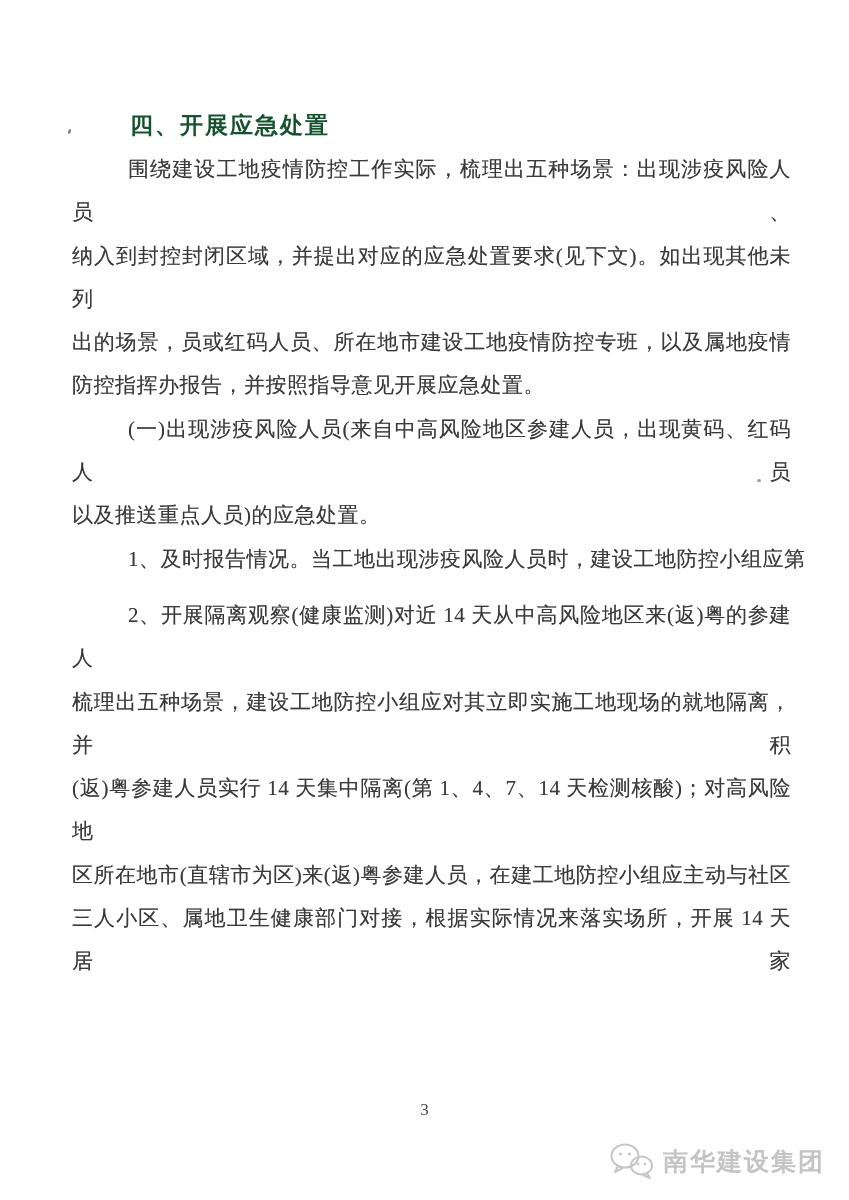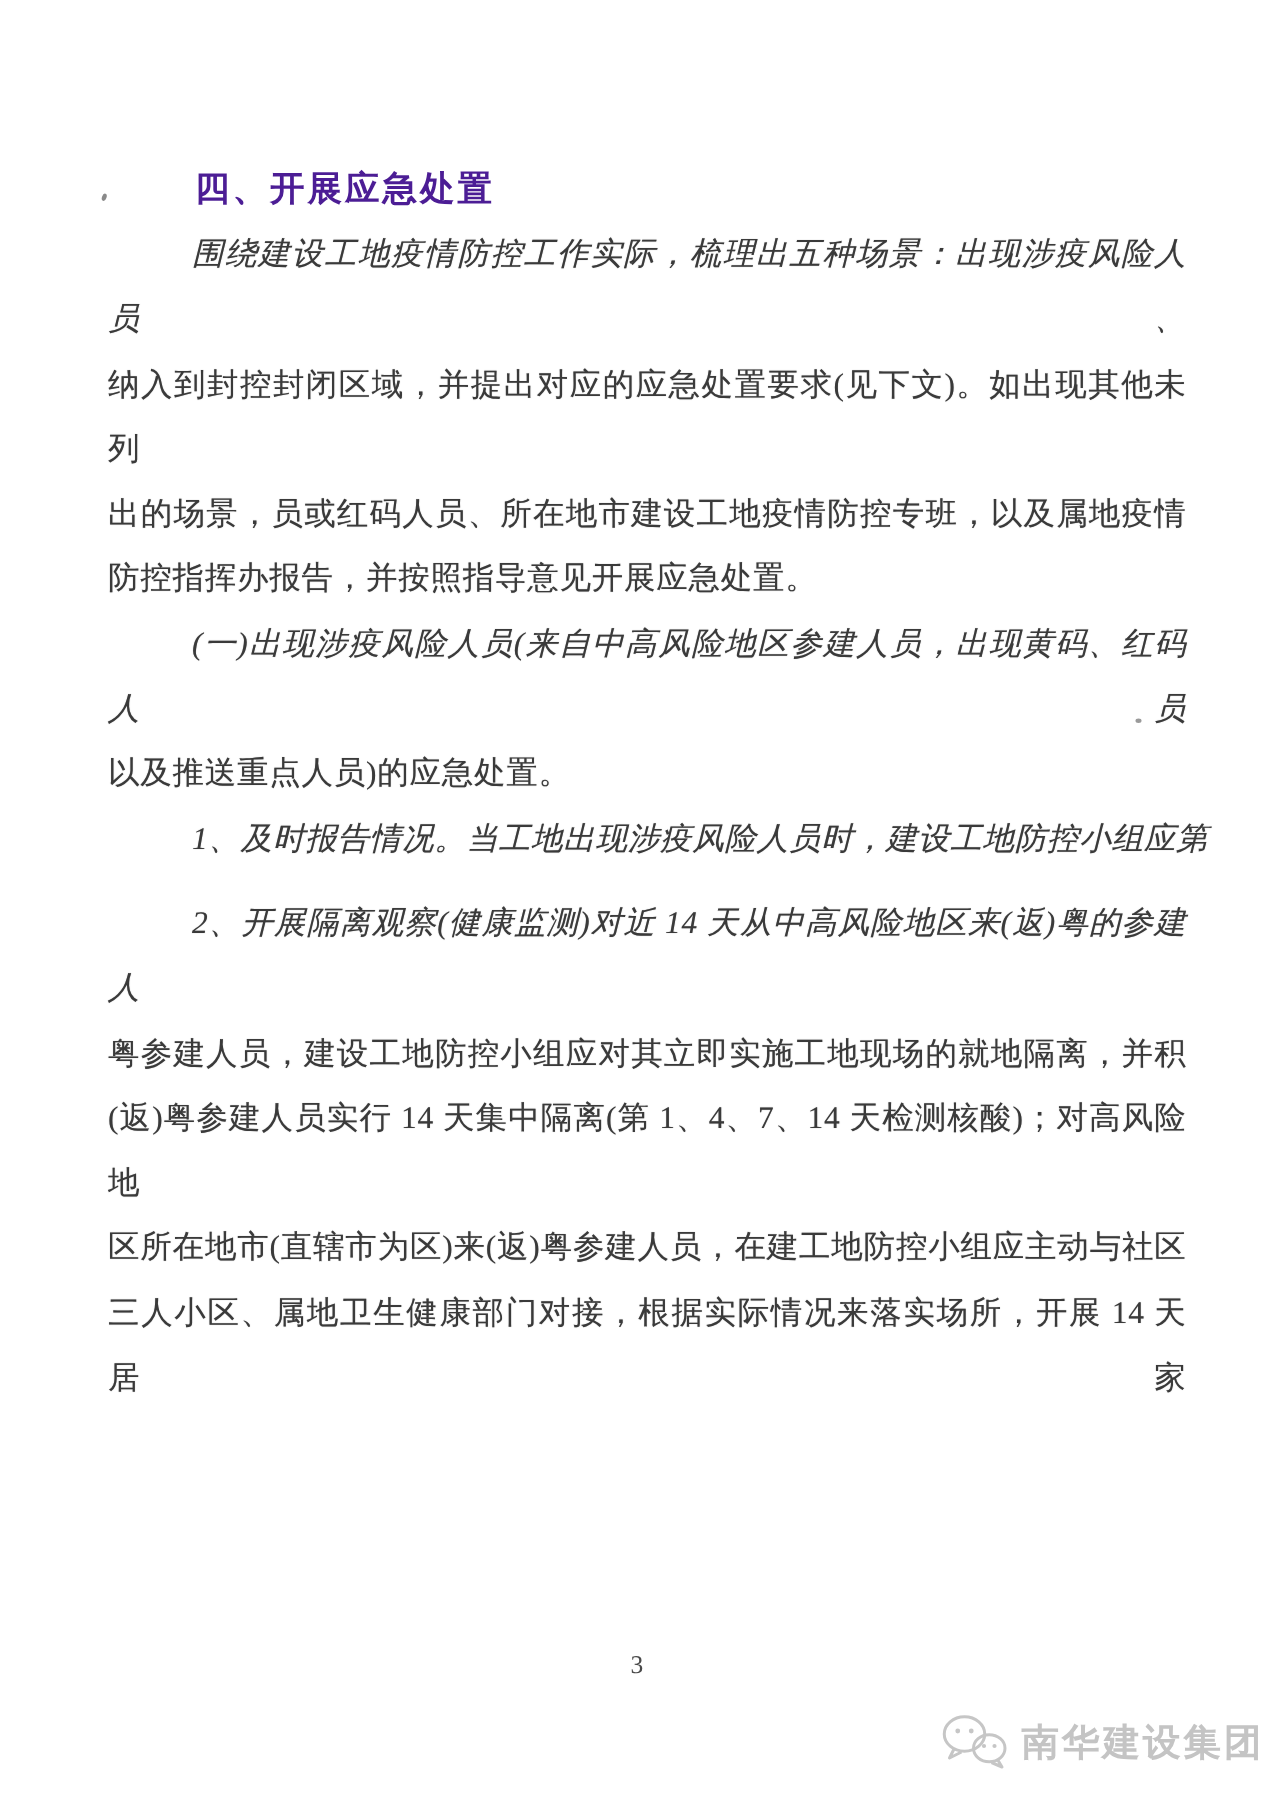--- a/index.html
+++ b/index.html
@@ -13,48 +13,48 @@
   }
   .content{
     position:absolute;
     left:72px;top:104px;width:719px;
   }
   .doc-heading{
     margin:0 0 0 58px;
     font-size:23px;
     font-weight:bold;
     line-height:44px;
-    color:#4c1d95;
+    color:#14532d;
     letter-spacing:2px;
   }
   .ln{
     margin:0;
     font-size:21px;
     line-height:43.3px;
     letter-spacing:0.5px;
     text-shadow:0 0 0.6px rgba(70,70,70,0.55);
     white-space:nowrap;
   }
   .jf{
     white-space:normal;
     text-align:justify;
     text-align-last:justify;
   }
-  .ind{text-indent:56px;font-style:italic;}
+  .ind{text-indent:56px;}
   .gap{margin-top:13px;}
   .page-number{
     position:absolute;
     top:1100px;left:0;width:100%;
     text-align:center;
     font-size:17px;
     color:#4a4a4a;
   }
   .watermark{
     position:absolute;
-    top:1142px;right:6px;
+    top:1142px;right:24px;
     display:flex;align-items:center;gap:8px;
     color:#c0c0c0;
   }
   .wm-text{
     font-size:25px;
     letter-spacing:2px;
     font-family:"Liberation Sans","DejaVu Sans",sans-serif;
     font-weight:bold;
     color:#c4c4c4;
   }
@@ -72,21 +72,21 @@
   <div class="content">
     <h1 class="doc-heading">四、开展应急处置</h1>
     <p class="ln jf ind">围绕建设工地疫情防控工作实际，梳理出五种场景：出现涉疫风险人员、</p>
     <p class="ln jf">纳入到封控封闭区域，并提出对应的应急处置要求(见下文)。如出现其他未列</p>
     <p class="ln jf">出的场景，员或红码人员、所在地市建设工地疫情防控专班，以及属地疫情</p>
     <p class="ln">防控指挥办报告，并按照指导意见开展应急处置。</p>
     <p class="ln jf ind">(一)出现涉疫风险人员(来自中高风险地区参建人员，出现黄码、红码人员</p>
     <p class="ln">以及推送重点人员)的应急处置。</p>
     <p class="ln ind">1、及时报告情况。当工地出现涉疫风险人员时，建设工地防控小组应第</p>
     <p class="ln jf ind gap">2、开展隔离观察(健康监测)对近 14 天从中高风险地区来(返)粤的参建人</p>
-    <p class="ln jf">粤参建人员，建设工地防控小组应对其立即实施工地现场的就地隔离，并积</p>
+    <p class="ln jf">梳理出五种场景，建设工地防控小组应对其立即实施工地现场的就地隔离，并积</p>
     <p class="ln jf">(返)粤参建人员实行 14 天集中隔离(第 1、4、7、14 天检测核酸)；对高风险地</p>
     <p class="ln jf">区所在地市(直辖市为区)来(返)粤参建人员，在建工地防控小组应主动与社区</p>
     <p class="ln jf">三人小区、属地卫生健康部门对接，根据实际情况来落实场所，开展 14 天居家</p>
 
   </div>
 
   <div class="page-number">3</div>
 
   <div class="watermark">
     <span style="display:inline-block;line-height:0;">

